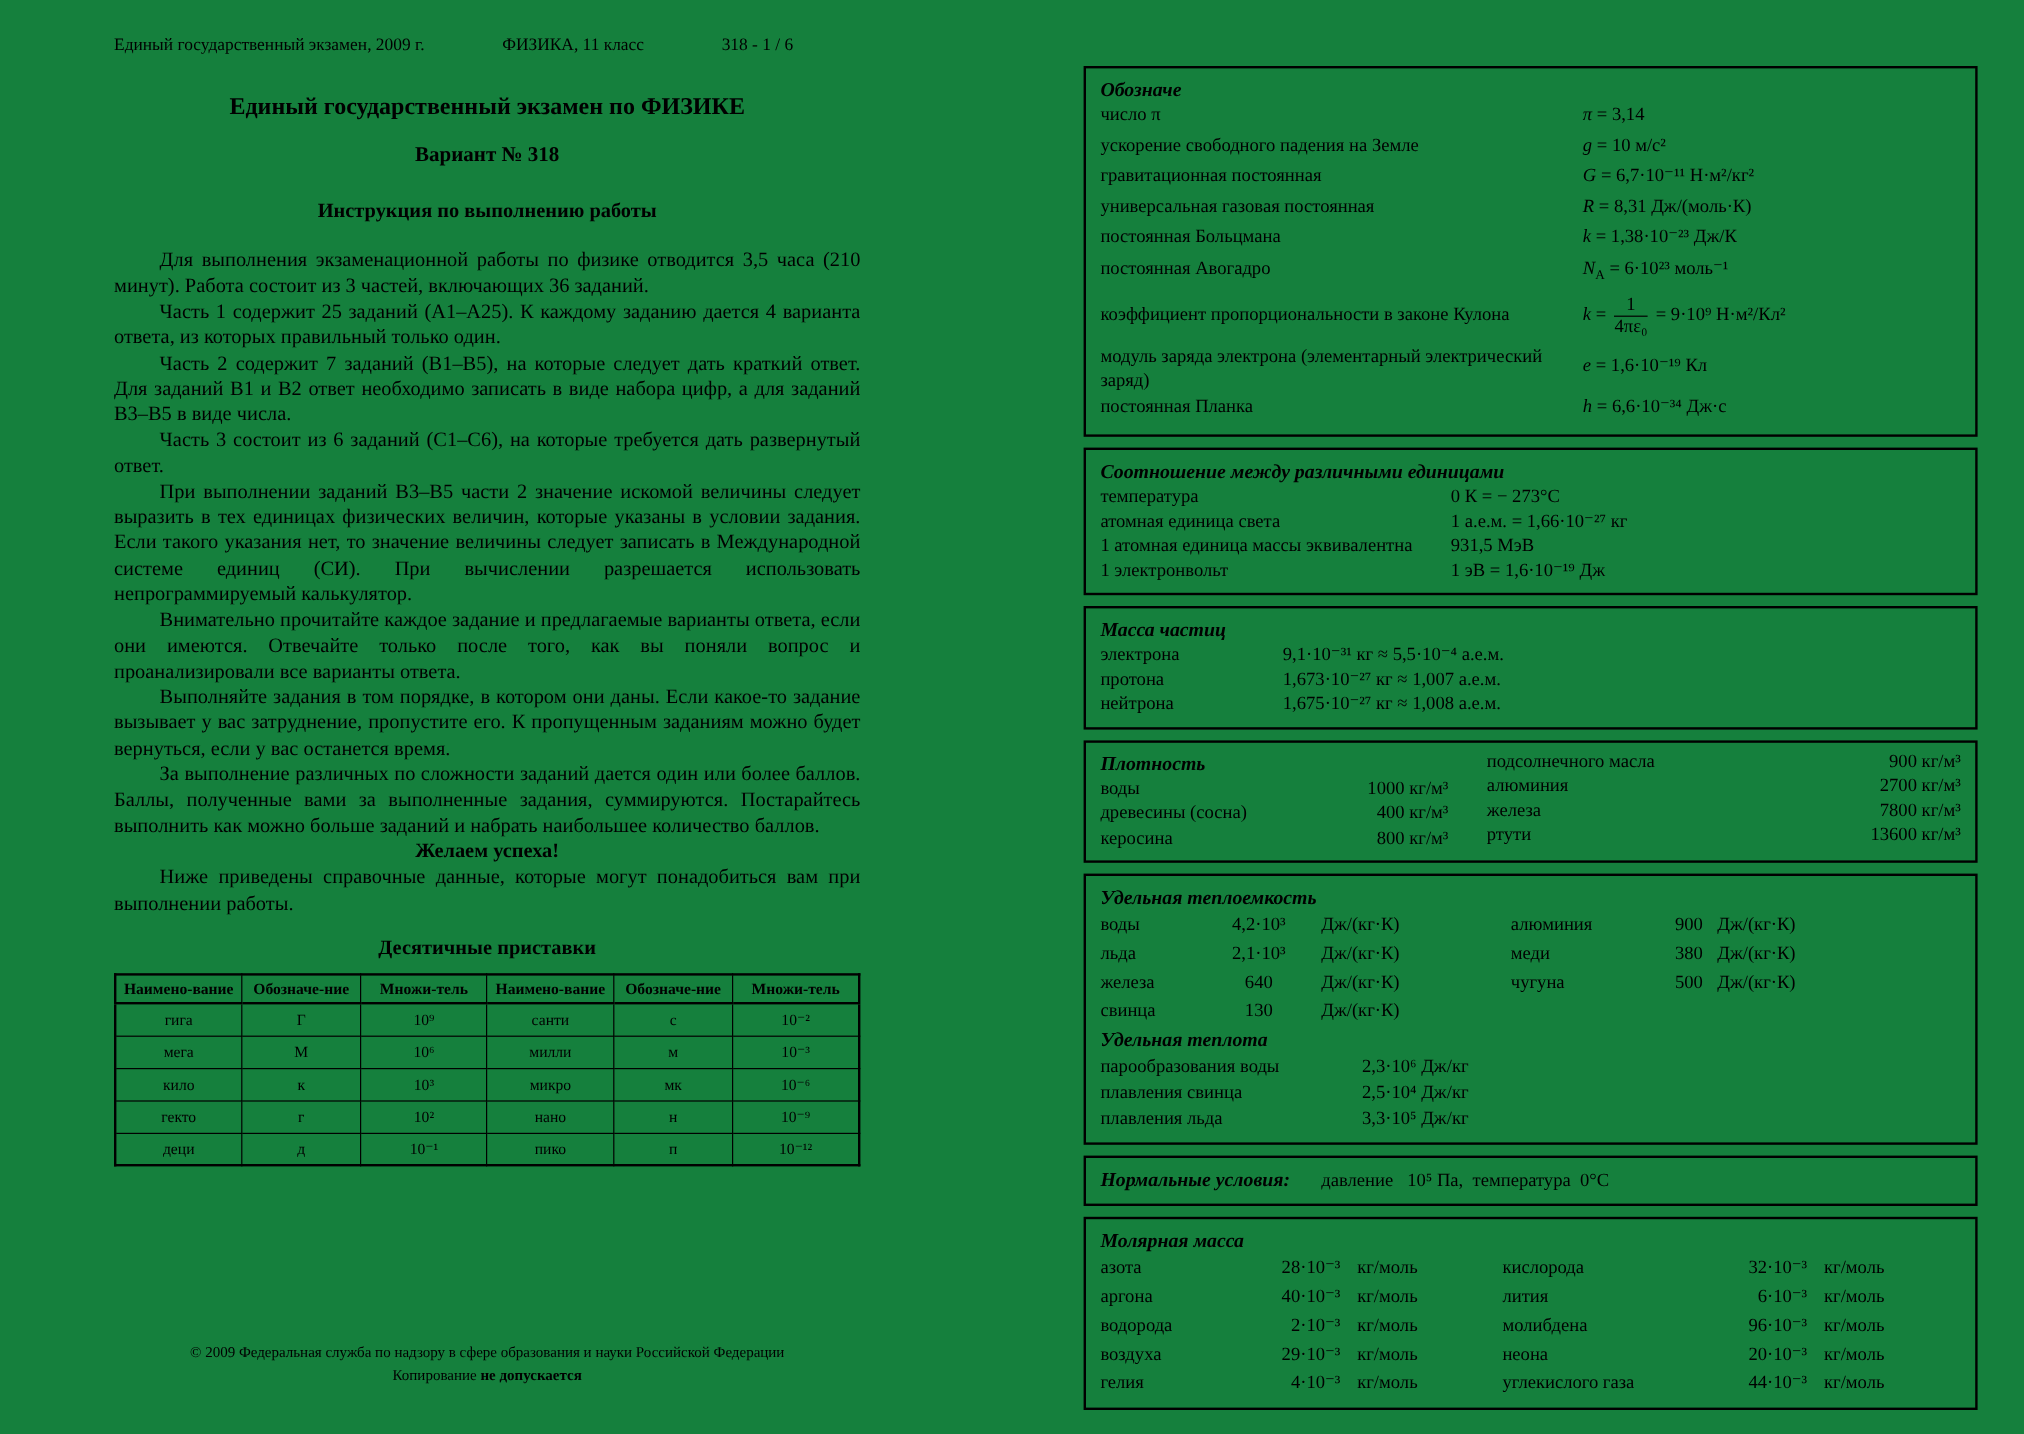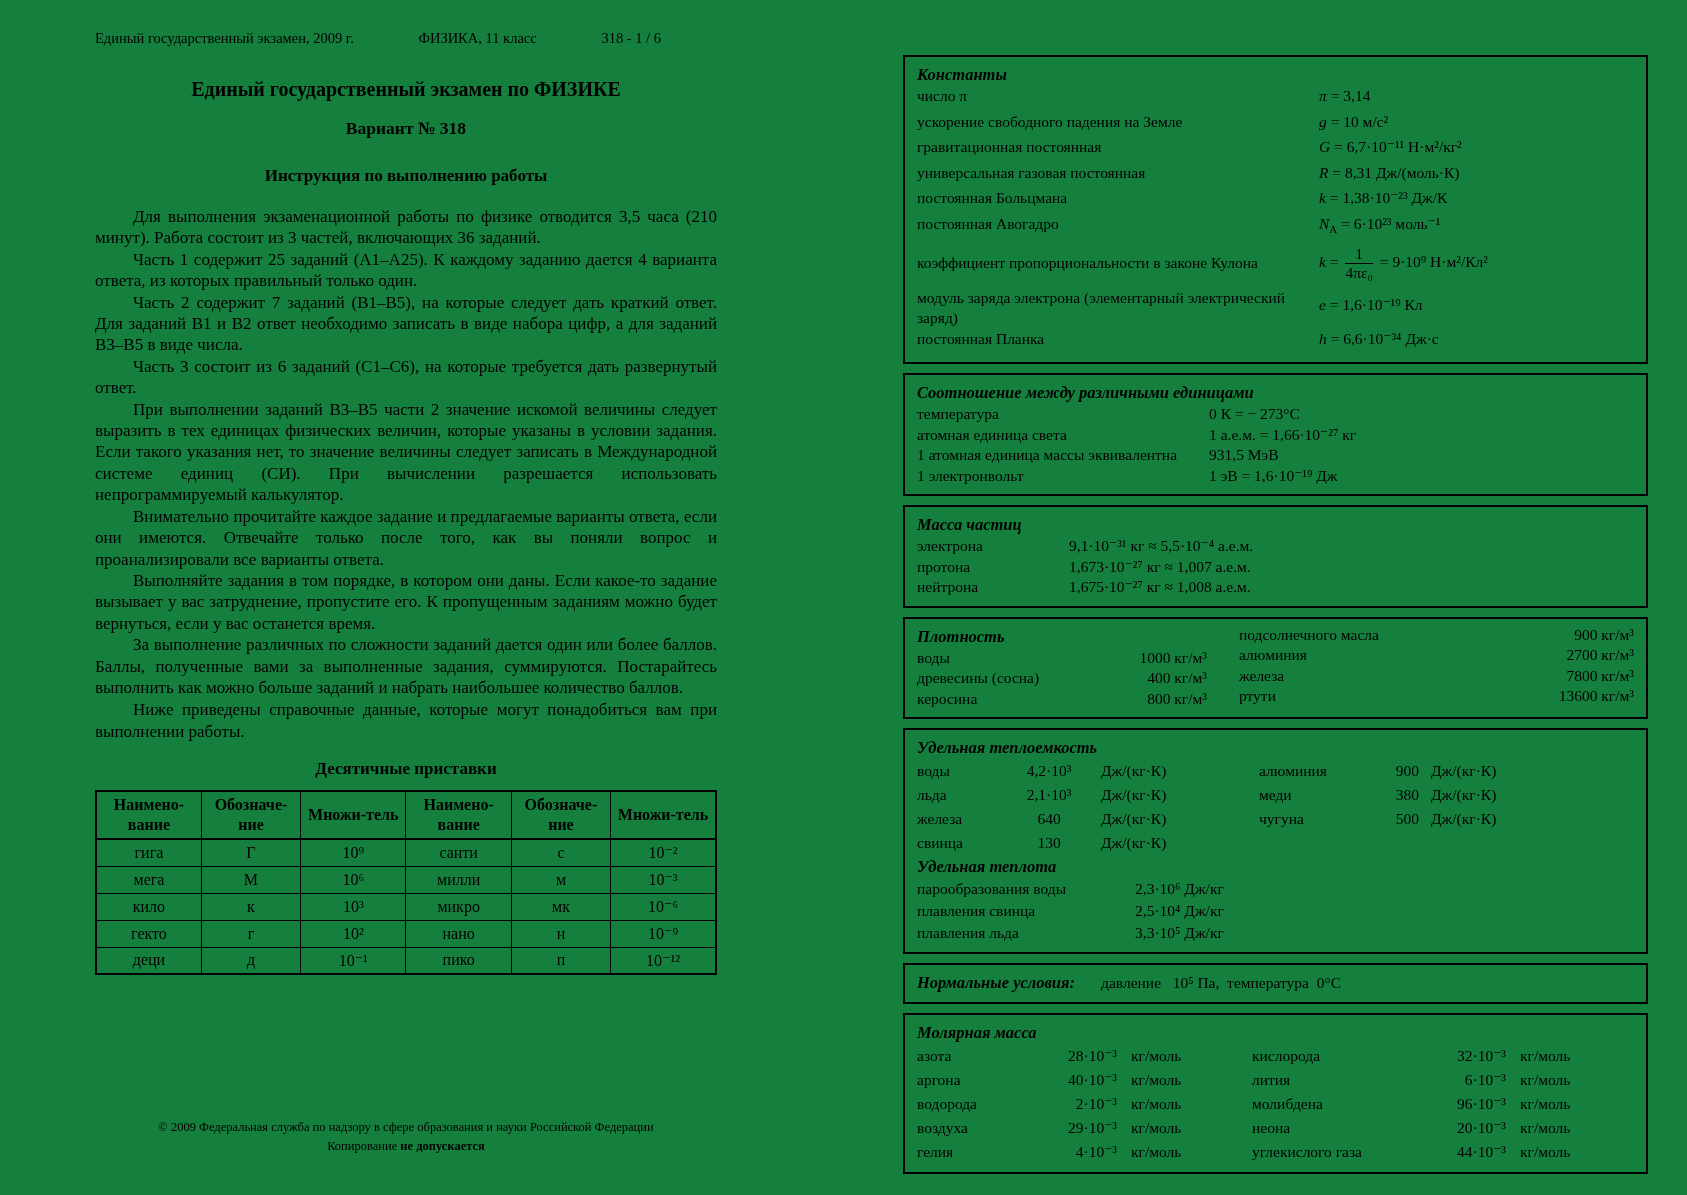--- a/index.html
+++ b/index.html
@@ -15,21 +15,21 @@
   .left-page{position:absolute;top:62px;left:95px;width:622px;}
   .title{font-size:20px;font-weight:bold;text-align:center;margin:16px 0 0;}
   .variant{font-size:17.5px;font-weight:bold;text-align:center;margin-top:17px;}
   .instr{font-size:17px;font-weight:bold;text-align:center;margin-top:27px;}
   .paras{margin-top:20px;font-size:17px;line-height:21.4px;text-align:justify;}
   .paras p{margin:0;text-indent:38px;}
   .wish{font-size:17px;font-weight:bold;text-align:center;margin:1px 0;}
   .note{margin-top:1px;font-size:17px;line-height:21.4px;text-align:justify;}
   .note p{margin:0;text-indent:38px;}
   .table-title{font-size:17px;font-weight:bold;text-align:center;margin:17px 0 11px;}
-  table.prefixes{width:100%;border-collapse:collapse;border:2px solid #000;font-size:16px;}
+  table.prefixes{width:100%;border-collapse:collapse;border:2px solid #000;font-size:13px;}
   table.prefixes th,table.prefixes td{border:1px solid #000;text-align:center;padding:2px 6px;}
   table.prefixes th{font-weight:bold;padding:3px 6px;border-bottom:2px solid #000;line-height:1.25;}
   table.prefixes td{height:27px;}
   .page-footer{position:absolute;left:95px;top:1118px;width:622px;text-align:center;
                font-size:12.5px;line-height:1.55;}
 
   
   .right-page{position:absolute;top:55px;left:903px;width:745px;font-size:15.5px;}
   .box{border:2px solid #000;padding:6px 12px 8px;margin-bottom:9px;}
   .box-title{font-weight:bold;font-style:italic;font-size:16.5px;line-height:23px;}
@@ -103,20 +103,21 @@
       <p>Для выполнения экзаменационной работы по физике отводится 3,5 часа (210 минут). Работа состоит из 3 частей, включающих 36 заданий.</p>
       <p>Часть 1 содержит 25 заданий (А1–А25). К каждому заданию дается 4 варианта ответа, из которых правильный только один.</p>
       <p>Часть 2 содержит 7 заданий (В1–В5), на которые следует дать краткий ответ. Для заданий В1 и В2 ответ необходимо записать в виде набора цифр, а для заданий В3–В5 в виде числа.</p>
       <p>Часть 3 состоит из 6 заданий (С1–С6), на которые требуется дать развернутый ответ.</p>
       <p>При выполнении заданий В3–В5 части 2 значение искомой величины следует выразить в тех единицах физических величин, которые указаны в условии задания. Если такого указания нет, то значение величины следует записать в Международной системе единиц (СИ). При вычислении разрешается использовать непрограммируемый калькулятор.</p>
       <p>Внимательно прочитайте каждое задание и предлагаемые варианты ответа, если они имеются. Отвечайте только после того, как вы поняли вопрос и проанализировали все варианты ответа.</p>
       <p>Выполняйте задания в том порядке, в котором они даны. Если какое-то задание вызывает у вас затруднение, пропустите его. К пропущенным заданиям можно будет вернуться, если у вас останется время.</p>
       <p>За выполнение различных по сложности заданий дается один или более баллов. Баллы, полученные вами за выполненные задания, суммируются. Постарайтесь выполнить как можно больше заданий и набрать наибольшее количество баллов.</p>
     </div>
 
+    <div class="wish">Желаем успеха!</div>
     <div class="note">
       <p>Ниже приведены справочные данные, которые могут понадобиться вам при выполнении работы.</p>
     </div>
 
     <div class="table-title">Десятичные приставки</div>
 
     <table class="prefixes">
       <thead>
         <tr>
           <th style="width:17%">Наимено­-вание</th>
@@ -173,21 +174,21 @@
   </div>
 
   <div class="page-footer">
     <div>© 2009  Федеральная служба по надзору в сфере образования и науки Российской Федерации</div>
     <div><span>Копирование </span><b>не допускается</b></div>
   </div>
 
   <div class="right-page">
 
     <div class="box">
-      <div class="box-title">Константы</div>
+      <div class="box-title">Обозначе</div>
       <div class="crow">
         <span class="clabel">число π</span>
         <span class="cvalue"><i class="v">π</i><sub></sub><span> = 3,14</span></span>
       </div>
       <div class="crow">
         <span class="clabel">ускорение свободного падения на Земле</span>
         <span class="cvalue"><i class="v">g</i><sub></sub><span> = 10 м/с²</span></span>
       </div>
       <div class="crow">
         <span class="clabel">гравитационная постоянная</span>

